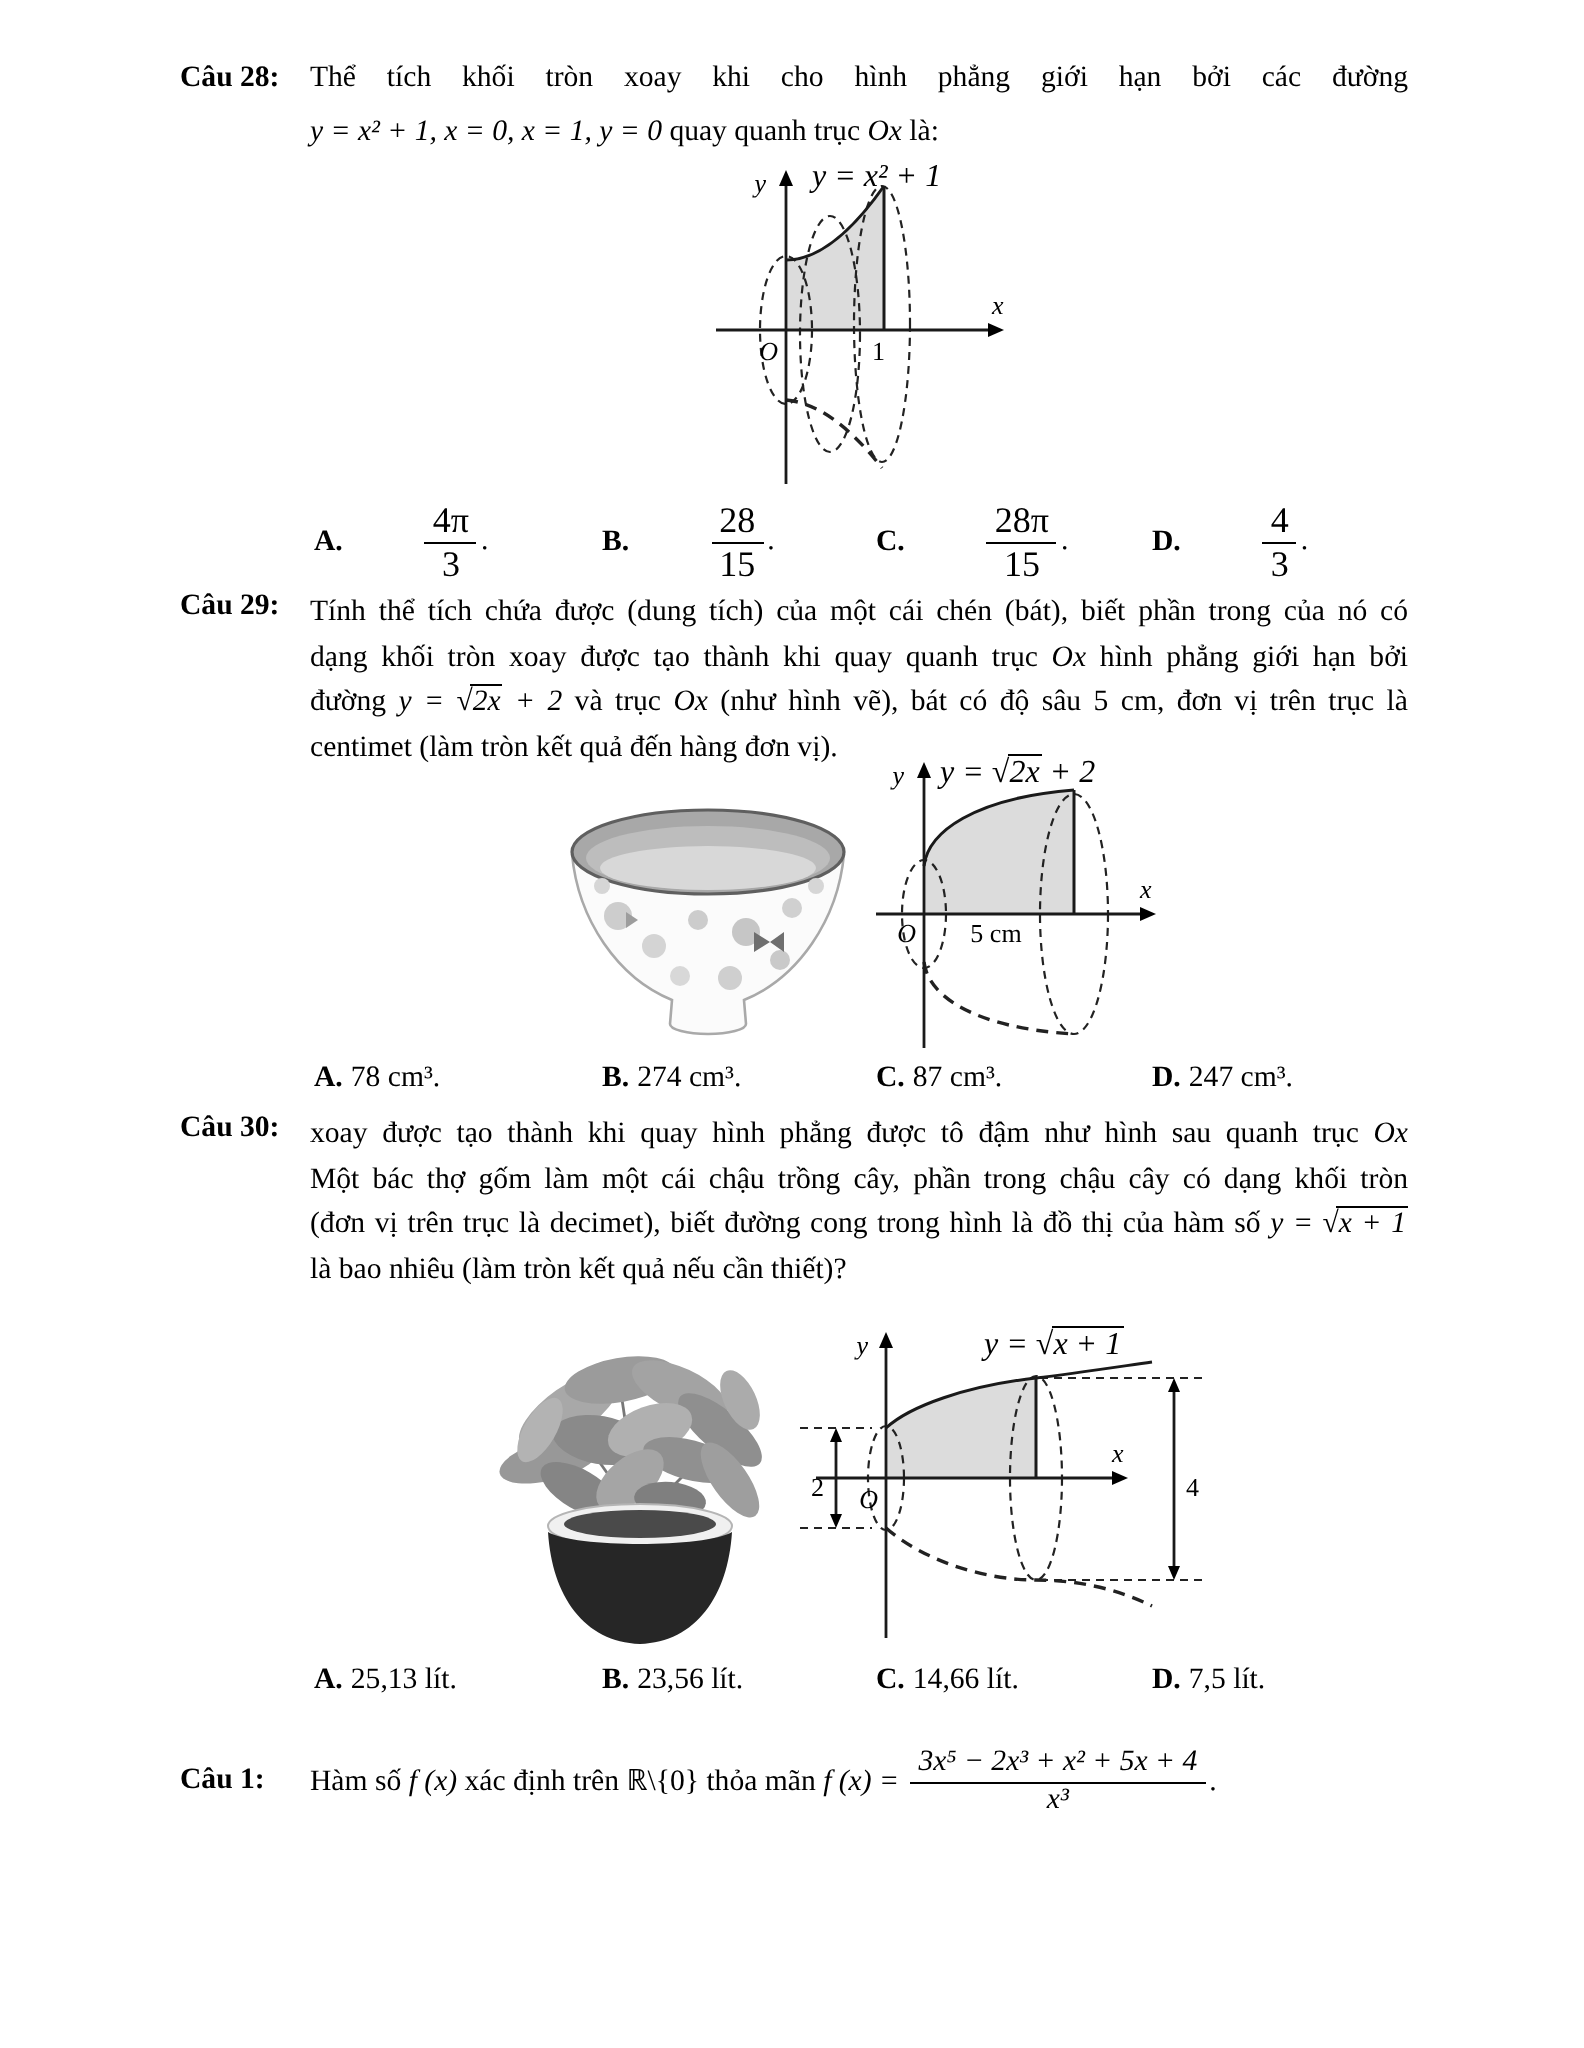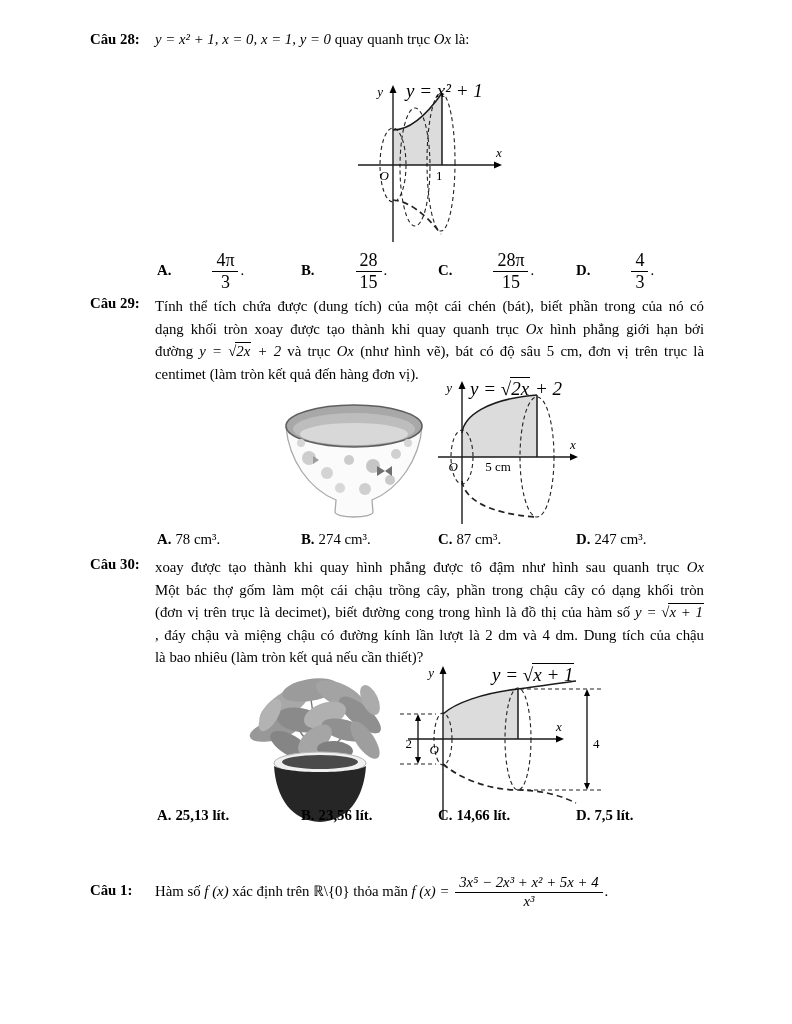--- a/index.html
+++ b/index.html
@@ -21,40 +21,41 @@
   .rad { font-style:italic; border-top:1px solid #000; padding:0 1px; margin-left:-1px; }
   .frac { display:inline-block; vertical-align:middle; text-align:center; line-height:1.15; margin:0 2px; }
   .fnum,.fden { display:block; padding:0 4px; white-space:nowrap; }
   .fden { border-top:1px solid #000; }
   .answers { position:absolute; left:90px; width:614px; }
   .ans { position:absolute; top:0; white-space:nowrap; }
   .ans b { margin-right:4px; }
   .row28 { line-height:40px; }
   .row28 .frac { font-size:18px;margin-left:37px; }
   .fig { position:absolute; }
-  .figlabel { position:absolute; font-style:italic; font-size:19px; white-space:nowrap; }
+  .figlabel { position:absolute; font-style:italic; font-size:16px; white-space:nowrap; }
   svg text { font-family:"Liberation Serif", serif; font-size:13px; fill:#000; }
   svg text.it { font-style:italic; }
   .ax { stroke:#1a1a1a; stroke-width:1.4; fill:none; }
   .crv { stroke:#1a1a1a; stroke-width:1.5; fill:none; }
   .dsh { stroke:#222; stroke-width:1.1; fill:none; stroke-dasharray:4 3; }
   .dsh2 { stroke:#222; stroke-width:1.7; fill:none; stroke-dasharray:6 4; }
   .shade { fill:#dcdcdc; stroke:none; }
   .partb { font-weight:bold; font-size:15.5px; }
   .q1body { margin-left:65px; line-height:46px; white-space:nowrap; }
   .q1body .frac { line-height:1.2; }
 </style>
 </head>
 <body>
 
 <div class="page">
 
   <div class="blk qwrap" style="top:26px;">
     <div class="qlabel ln28">Câu 28:</div>
     <div class="qbody">
+      <div class="ln ln28 jline">Thể tích khối tròn xoay khi cho hình phẳng giới hạn bởi các đường</div>
       <div class="ln ln28"><span class="mi">y = x² + 1,  x = 0,  x = 1,  y = 0 </span><span>quay quanh trục </span><span class="mi">Ox</span><span> là:</span></div>
     </div>
   </div>
 
   <div class="fig" style="left:350px; top:84px; width:165px; height:162px;">
     <svg width="165" height="162" viewBox="0 0 165 162">
       <path class="shade" d="M43,81 V46 Q66,46 92,9 V81 Z"></path>
       <ellipse class="dsh" cx="43" cy="81" rx="13" ry="37"></ellipse>
       <ellipse class="dsh" cx="65" cy="83" rx="15" ry="59"></ellipse>
       <ellipse class="dsh" cx="91" cy="78" rx="14" ry="69"></ellipse>
@@ -137,21 +138,20 @@
     <span class="ans" style="left:348px;"><b>C.</b><span>87 cm³.</span></span>
     <span class="ans" style="left:486px;"><b>D.</b><span>247 cm³.</span></span>
   </div>
 
   <div class="blk qwrap" style="top:556px;">
     <div class="qlabel">Câu 30:</div>
     <div class="qbody">
       <div class="ln jline"><span>xoay được tạo thành khi quay hình phẳng được tô đậm như hình sau quanh trục </span><span class="mi">Ox</span></div>
       <div class="ln jline">Một bác thợ gốm làm một cái chậu trồng cây, phần trong chậu cây có dạng khối tròn</div>
       <div class="ln jline"><span>(đơn vị trên trục là decimet), biết đường cong trong hình là đồ thị của hàm số </span><span class="mi">y = </span><span class="rsign">√</span><span class="rad">x + 1</span></div>
-      <div class="ln jline">, đáy chậu và miệng chậu có đường kính lần lượt là 2 dm và 4 dm. Dung tích của chậu</div>
       <div class="ln">là bao nhiêu (làm tròn kết quả nếu cần thiết)?</div>
     </div>
   </div>
 
   <div class="fig" style="left:245px; top:660px; width:150px; height:168px;">
     <svg width="150" height="168" viewBox="0 0 150 168">
       <g stroke="#777" stroke-width="1.4">
         <line x1="75" y1="100" x2="40" y2="50"></line>
           <line x1="75" y1="100" x2="65" y2="33"></line>
         <line x1="75" y1="100" x2="96" y2="38"></line>
@@ -200,21 +200,21 @@
       <line class="crv" x1="138" y1="26" x2="138" y2="76"></line>
       <text class="it" x="54" y="14" text-anchor="end">y</text>
       <text class="it" x="176" y="68">x</text>
       <text class="it" x="59" y="91" text-anchor="end">O</text>
       <text x="32" y="85" text-anchor="end">2</text>
       <text x="213" y="85">4</text>
     </svg>
     <div class="figlabel" style="left:112px; top:1px;"><span class="mi">y = </span><span class="rsign">√</span><span class="rad">x + 1</span></div>
   </div>
 
-  <div class="answers ln" style="top:804px; height:24px;font-weight:bold;">
+  <div class="answers ln" style="top:829px; height:24px;">
     <span class="ans" style="left:67px;"><b>A.</b><span>25,13 lít.</span></span>
     <span class="ans" style="left:211px;"><b>B.</b><span>23,56 lít.</span></span>
     <span class="ans" style="left:348px;"><b>C.</b><span>14,66 lít.</span></span>
     <span class="ans" style="left:486px;"><b>D.</b><span>7,5 lít.</span></span>
   </div>
 
 
   <div class="blk qwrap" style="top:868px;">
     <div class="qlabel" style="top:14px;">Câu 1:</div>
     <div class="q1body">

